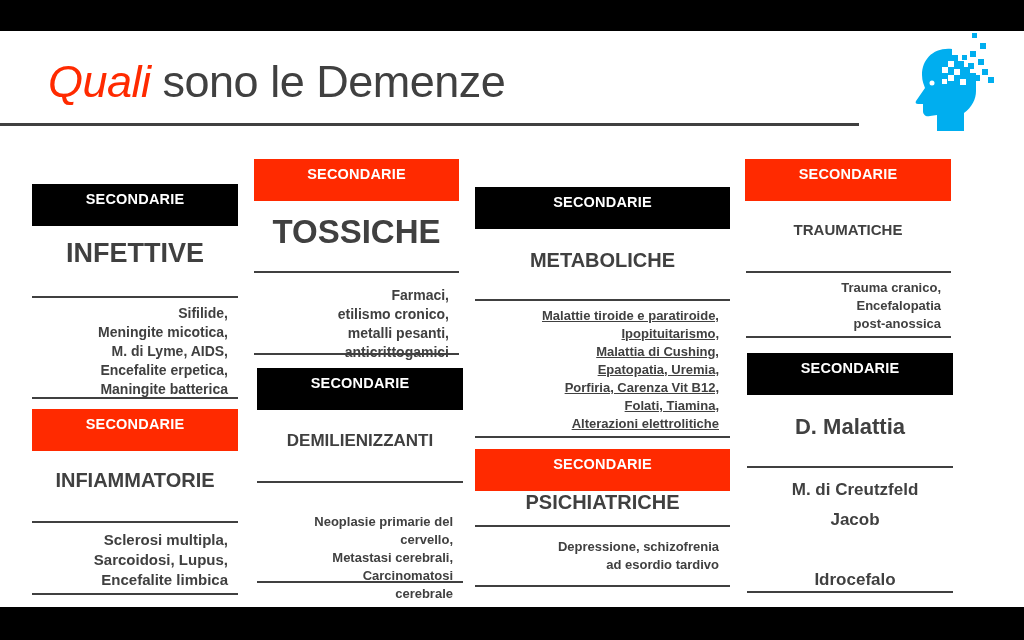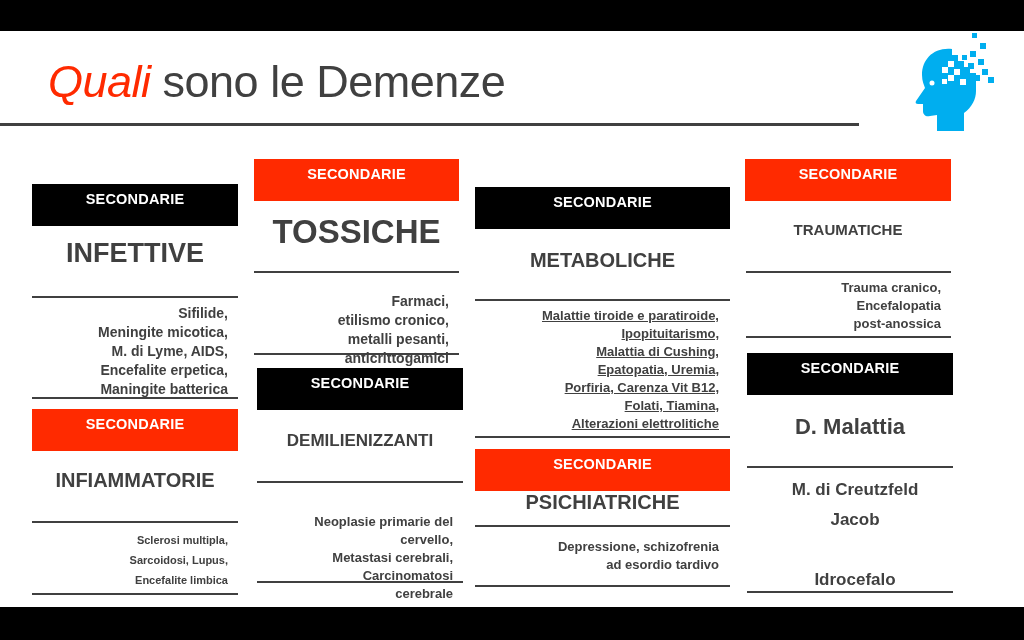--- a/index.html
+++ b/index.html
@@ -77,29 +77,29 @@
 <div class="desc" style="left:32px; top:304px; width:196px;">Sifilide,
 Meningite micotica,
 M. di Lyme, AIDS,
 Encefalite erpetica,
 Maningite batterica</div>
 <div class="rule" style="left:32px; top:397px; width:206px;"></div>
 
 <div class="tag red" style="left:32px; top:409px; width:206px;">SECONDARIE</div>
 <div class="heading" style="left:32px; top:469px; width:206px; font-size:20px;">INFIAMMATORIE</div>
 <div class="rule" style="left:32px; top:521px; width:206px;"></div>
-<div class="desc" style="left:32px; top:530px; width:196px; font-size:11px; line-height:20px;">Sclerosi multipla,
+<div class="desc" style="left:32px; top:530px; width:196px; font-size:15px; line-height:20px;">Sclerosi multipla,
 Sarcoidosi, Lupus,
 Encefalite limbica</div>
 <div class="rule" style="left:32px; top:593px; width:206px;"></div>
 
 <div class="tag red" style="left:254px; top:159px; width:205px;">SECONDARIE</div>
 <div class="heading" style="left:254px; top:213px; width:205px; font-size:33px;">TOSSICHE</div>
 <div class="rule" style="left:254px; top:271px; width:205px;"></div>
-<div class="desc" style="left:254px; top:292px; width:195px;">Farmaci,
+<div class="desc" style="left:254px; top:286px; width:195px;">Farmaci,
 etilismo cronico,
 metalli pesanti,
 anticrittogamici</div>
 <div class="rule" style="left:254px; top:353px; width:205px;"></div>
 
 <div class="tag black" style="left:257px; top:368px; width:206px;">SECONDARIE</div>
 <div class="heading" style="left:257px; top:431px; width:206px; font-size:17px;">DEMILIENIZZANTI</div>
 <div class="rule" style="left:257px; top:481px; width:206px;"></div>
 <div class="desc" style="left:257px; top:487px; width:196px; font-size:13px; line-height:18px;margin-top:26px;">Neoplasie primarie del
 cervello,

